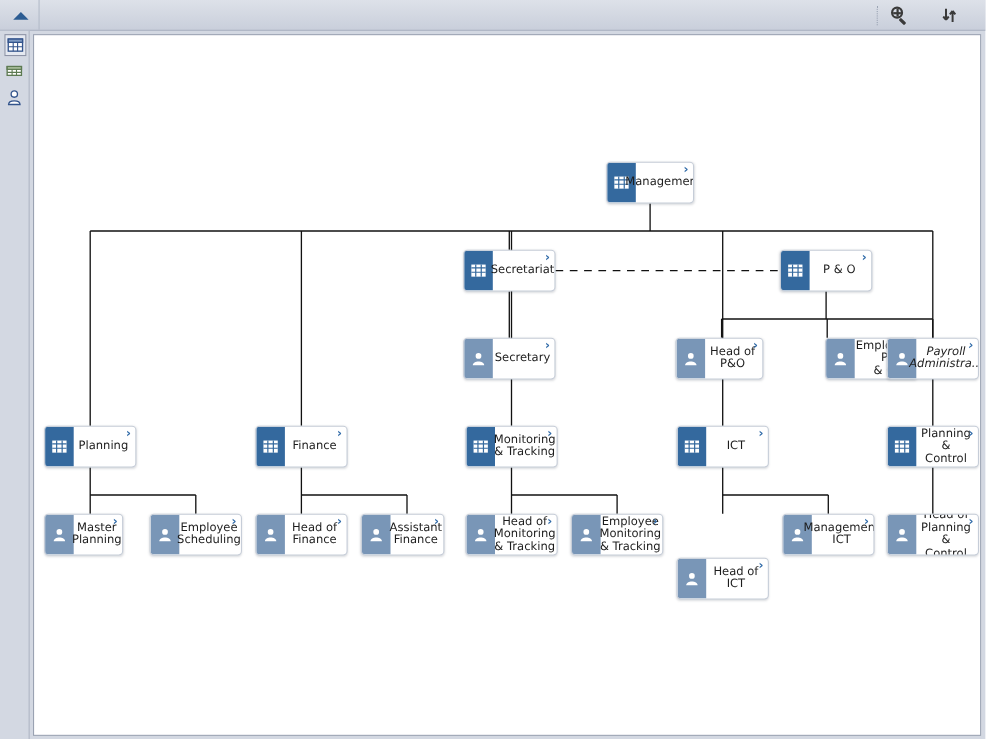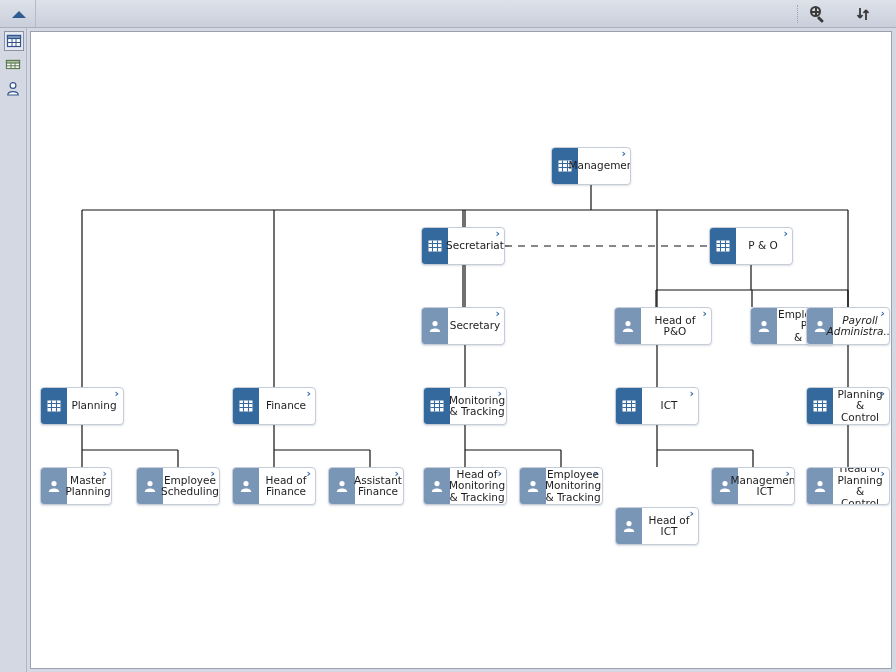--- a/index.html
+++ b/index.html
@@ -298,21 +298,21 @@
           <div class="node person" style="left: 390px; top: 275px; width: 84px;">
             <div class="iconbox">
               <svg width="14" height="13" viewBox="0 0 14 13">
                 <circle cx="7" cy="3.6" r="2.6" fill="#ffffff"></circle>
                 <path d="M1.8 12 C1.8 7.4 12.2 7.4 12.2 12 Z" fill="#ffffff"></path>
               </svg>
             </div>
             <div class="label">Secretary</div>
             <div class="chev">›</div>
           </div>
-          <div class="node person" style="left: 583px; top: 275px; width: 98px; text-decoration: underline;">
+          <div class="node person" style="left: 583px; top: 275px; width: 80px; text-decoration: underline;">
             <div class="iconbox">
               <svg width="14" height="13" viewBox="0 0 14 13">
                 <circle cx="7" cy="3.6" r="2.6" fill="#ffffff"></circle>
                 <path d="M1.8 12 C1.8 7.4 12.2 7.4 12.2 12 Z" fill="#ffffff"></path>
               </svg>
             </div>
             <div class="label">Head of P&amp;O</div>
             <div class="chev">›</div>
           </div>
           <div class="node person" style="left: 679px; top: 275px; width: 84px; margin-left: 40px;">

